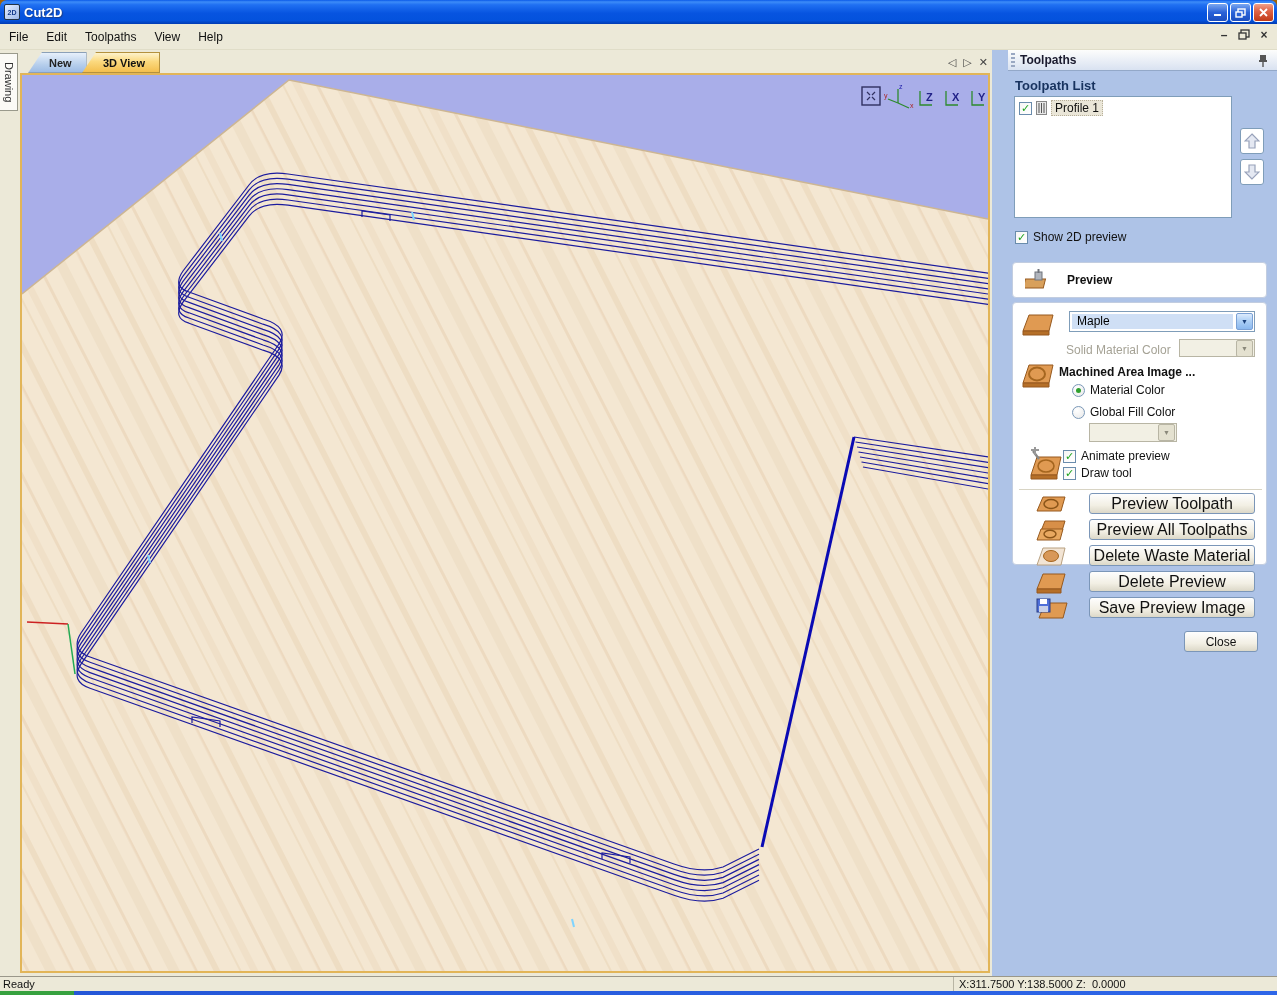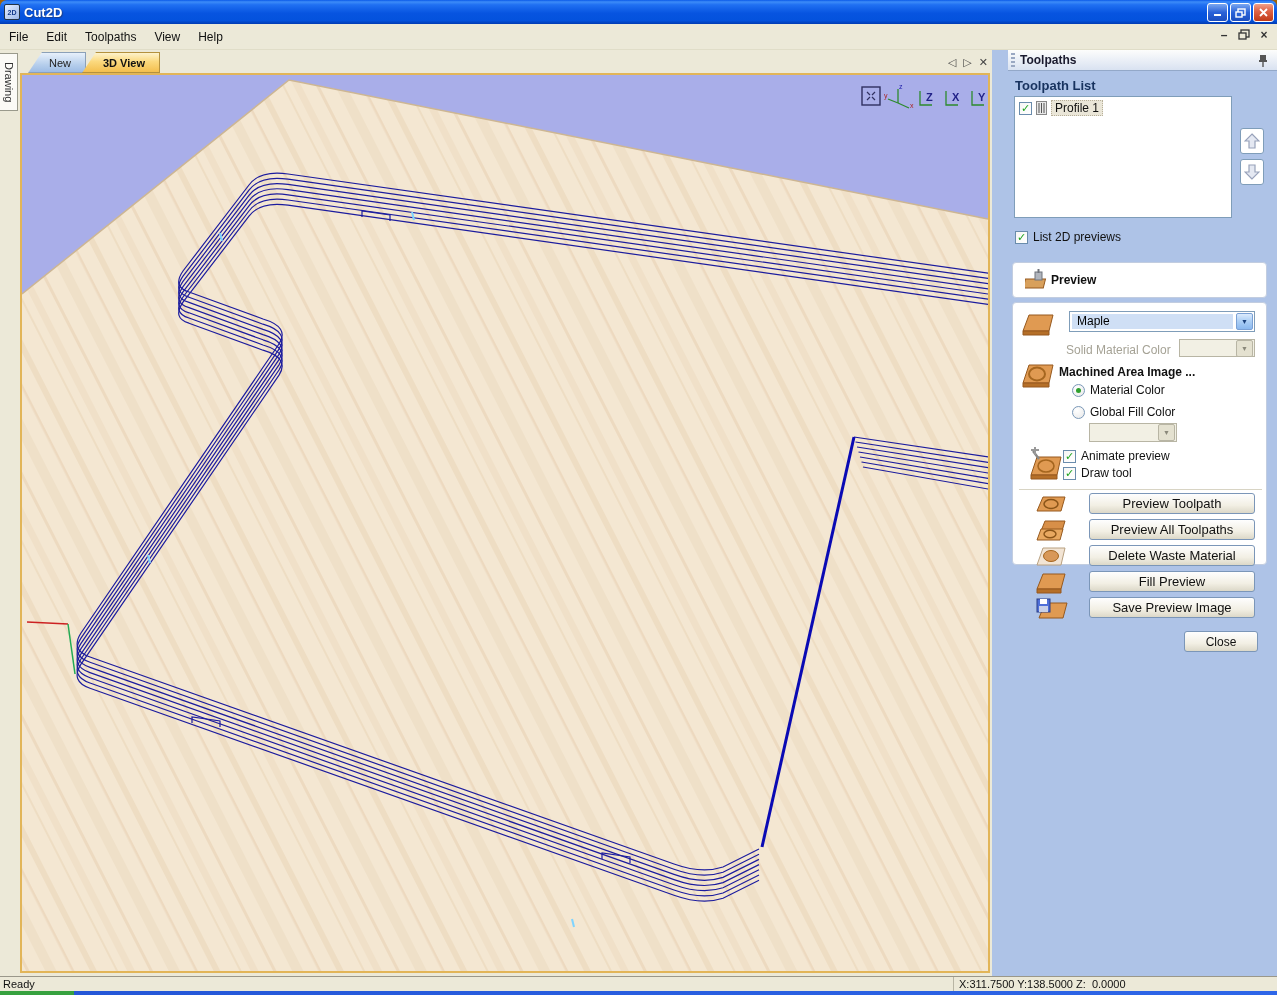--- a/index.html
+++ b/index.html
@@ -30,21 +30,21 @@
 
   
   .client{position:absolute;left:0;top:50px;width:1277px;height:926px;background:#ece9d8;}
 
   .side-tab{position:absolute;left:0;top:3px;width:18px;height:58px;background:#fbfaf6;
     border:1px solid #9a9a8c;border-left:none;border-radius:0 0 0 0;
     writing-mode:vertical-rl;font-size:11px;color:#333;display:flex;align-items:center;justify-content:center;}
 
   .tabstrip{position:absolute;left:20px;top:2px;width:970px;height:21px;}
   .tab{position:absolute;top:0;height:21px;padding:0 14px 0 20px;font-size:11px;
-    display:flex;align-items:center;clip-path:polygon(14px 0,100% 0,100% 100%,0 100%);}
+    display:flex;align-items:center;clip-path:polygon(14px 0,100% 0,100% 100%,0 100%);font-weight:bold;}
   .tab.inactive{left:8px;background:linear-gradient(180deg,#e7f0fb 0%,#b7cfec 60%,#9dbce4 100%);
     border:1px solid #8ba0b8;color:#222;z-index:1;}
   .tab.active{left:62px;background:linear-gradient(180deg,#fdf2cc 0%,#fbd97e 45%,#f3bf4e 100%);
     border:1px solid #b4913e;font-weight:bold;color:#111;z-index:2;}
   .tabnav{position:absolute;right:2px;top:4px;display:flex;gap:7px;color:#444;font-size:11px;}
   .tabnav span{line-height:13px}
 
   
   .canvas{position:absolute;left:20px;top:23px;width:970px;height:900px;
     border:2px solid #e2b558;box-shadow:inset 0 0 0 1px #f3d896;background:#a9aee9;}
@@ -69,21 +69,21 @@
     border-radius:3px;display:flex;align-items:center;justify-content:center;}
   .updown svg{display:block}
 
   .xp-check{width:13px;height:13px;background:linear-gradient(135deg,#f6f6f4,#fff);
     border:1px solid #6a8cac;display:inline-flex;align-items:center;justify-content:center;
     color:#1ca31c;font-size:11px;font-weight:bold;flex:none;}
   .check-label{font-size:12px;color:#111;}
   .show2d{position:absolute;left:7px;top:180px;display:flex;align-items:center;gap:5px;}
 
   .prev-header{position:absolute;left:4px;top:212px;width:255px;height:36px;background:#fff;
-    border:1px solid #c2cde0;border-radius:4px;display:flex;align-items:center;gap:0;padding-left:12px;}
+    border:1px solid #c2cde0;border-radius:4px;display:flex;align-items:center;gap:16px;padding-left:12px;}
   .prev-header b{font-size:12px;color:#111;}
   .group{position:absolute;left:4px;top:252px;width:255px;height:263px;background:#fff;
     border:1px solid #c2cde0;border-radius:4px;}
   .g{position:absolute;}
   .lbl{font-size:12px;color:#111;}
   .lbl.dis{color:#a5a295;}
   .lbl.b{font-weight:bold;}
 
   .combo{position:absolute;height:21px;background:#fff;border:1px solid #7f9db9;display:flex;align-items:center;}
   .combo .val{flex:1;font-size:12px;padding:0 2px 0 5px;color:#000;background:#cfdff5;margin:2px;line-height:15px;}
@@ -94,21 +94,21 @@
   .combo.disabled .arrow{background:#e4e1d0;border:1px solid #b8b5a4;color:#8a887a;}
   .combo.disabled .val{background:transparent;}
 
   .radio{width:13px;height:13px;border-radius:50%;border:1px solid #7a98b8;
     background:radial-gradient(circle at 35% 30%,#fff,#e8e8e8);display:inline-flex;align-items:center;justify-content:center;flex:none;}
   .radio .dot{width:5px;height:5px;border-radius:50%;background:#2ea02e;}
   .hrow{display:flex;align-items:center;gap:5px;justify-content:flex-end;}
   .divider{position:absolute;left:6px;top:186px;width:243px;height:1px;background:#d8d4c4;}
 
   .xp-btn{position:absolute;left:76px;width:166px;height:21px;border:1px solid #7b96b8;border-radius:3px;
-    background:linear-gradient(180deg,#fefefe,#f2efe4 60%,#dcd8c8);font-size:13px;color:#111;
+    background:linear-gradient(180deg,#fefefe,#f2efe4 60%,#dcd8c8);font-size:16px;color:#111;
     display:flex;align-items:center;justify-content:center;}
   .close-btn{position:absolute;left:176px;top:581px;width:74px;height:21px;border:1px solid #7b96b8;border-radius:3px;
     background:linear-gradient(180deg,#fefefe,#f2efe4 60%,#dcd8c8);font-size:12px;color:#111;
     display:flex;align-items:center;justify-content:center;}
   .row-icon{position:absolute;left:22px;width:36px;height:24px;}
 
   
   .statusbar{position:absolute;left:0;top:976px;width:1277px;height:15px;background:#ece9d8;
     border-top:1px solid #9a978a;font-size:11px;color:#111;}
   .status-left{position:absolute;left:3px;top:1px;}
@@ -332,21 +332,21 @@
           </svg>
       </div>
       <div class="updown" style="top:109px">
         <svg width="16" height="18">
             <path d="M8 16 L1 9 L5 9 L5 2 L11 2 L11 9 L15 9 Z" fill="#e4e8f2" stroke="#98a2ba" stroke-width="1.2"></path>
           </svg>
       </div>
 
       <div class="show2d">
         <span class="xp-check">✓</span>
-        <span class="check-label">List 2D previews</span>
+        <span class="check-label">Show 2D preview</span>
       </div>
 
       <div class="prev-header">
         <svg width="26" height="22">
           <rect x="3" y="10" width="20" height="9" class-unused="" fill="#d8a05c" stroke="#96591e" transform="skewX(-14)"></rect>
           <rect x="10" y="3" width="7" height="8" fill="#b0b4bc" stroke="#70747c"></rect>
           <line x1="13.5" y1="0" x2="13.5" y2="4" stroke="#70747c" stroke-width="2"></line>
         </svg>
         <b>Preview</b>
       </div>
@@ -421,21 +421,21 @@
         <svg class="row-icon" style="top:242px" width="34" height="24">
           <polygon points="8,3 30,3 26,20 2,20" fill="#f2e4d4" stroke="#b8a080"></polygon>
             <ellipse cx="16" cy="11" rx="7.5" ry="5.5" fill="#d89858" stroke="#a5661f"></ellipse>
         </svg>
         <div class="xp-btn" style="top:242px">Delete Waste Material</div>
 
         <svg class="row-icon" style="top:268px" width="34" height="24">
           <polygon points="8,3 30,3 26,18 2,18" fill="#e09a52" stroke="#96591e"></polygon>
             <polygon points="2,18 26,18 26,22 2,22" fill="#b56f28" stroke="#96591e"></polygon>
         </svg>
-        <div class="xp-btn" style="top:268px">Fill Preview</div>
+        <div class="xp-btn" style="top:268px">Delete Preview</div>
 
         <svg class="row-icon" style="top:294px" width="34" height="24">
           <polygon points="10,6 32,6 28,21 4,21" fill="#e09a52" stroke="#96591e"></polygon>
           <rect x="2" y="2" width="13" height="13" fill="#4f6fd8" stroke="#2a3f88"></rect>
             <rect x="5" y="2" width="7" height="5" fill="#fff"></rect>
             <rect x="4" y="9" width="9" height="6" fill="#c8d0e8"></rect>
         </svg>
         <div class="xp-btn" style="top:294px">Save Preview Image</div>
       </div>
 

